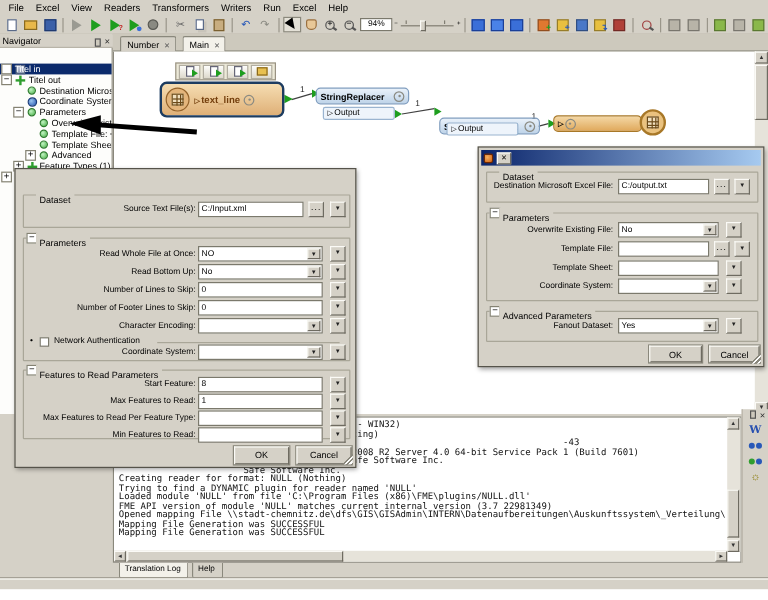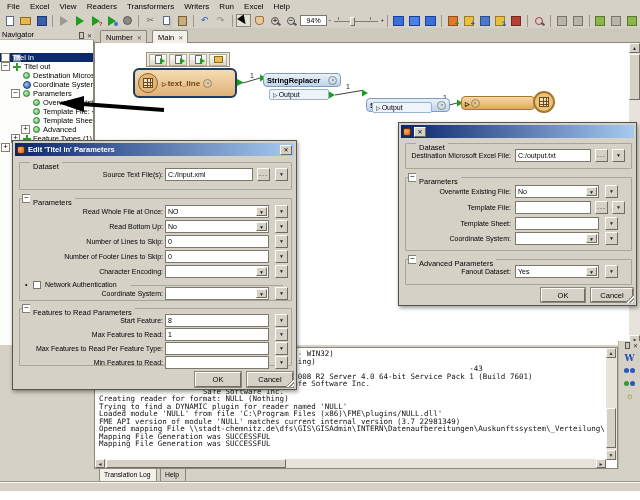--- a/index.html
+++ b/index.html
@@ -468,25 +468,20 @@
 
   <div class="statusbar a"></div>
   <div class="whitestrip a"></div>
 
   <svg class="a" style="left:40px;top:88px;z-index:60" width="135" height="30">
     <line x1="124" y1="22" x2="42" y2="16" stroke="#000" stroke-width="4"></line>
     <polygon points="18,15 44,8 44,24" fill="#000"></polygon>
   </svg>
 
   <div class="dlg" style="left:12px;top:140px;width:285px;height:250px">
-    <div class="dtitle">
-      <span class="dico"></span>
-      <span class="dtxt">Edit 'Titel in' Parameters</span>
-      <span class="dclose">✕</span>
-    </div>
 
     <div class="grp" style="left:6px;top:21px;width:273px;height:28px">
       <span class="leg">Dataset</span>
     </div>
     <div class="dl" style="left:4px;top:29px;width:146px">Source Text File(s):</div>
     <div class="inp" style="left:152px;top:27px;width:88px;height:13px"><span>C:/Input.xml</span></div>
     <div class="bbtn" style="left:244px;top:27px">...</div>
     <div class="mbtn" style="left:262px;top:27px">▼</div>
 
     <div class="grp" style="left:6px;top:57px;width:273px;height:103px">

